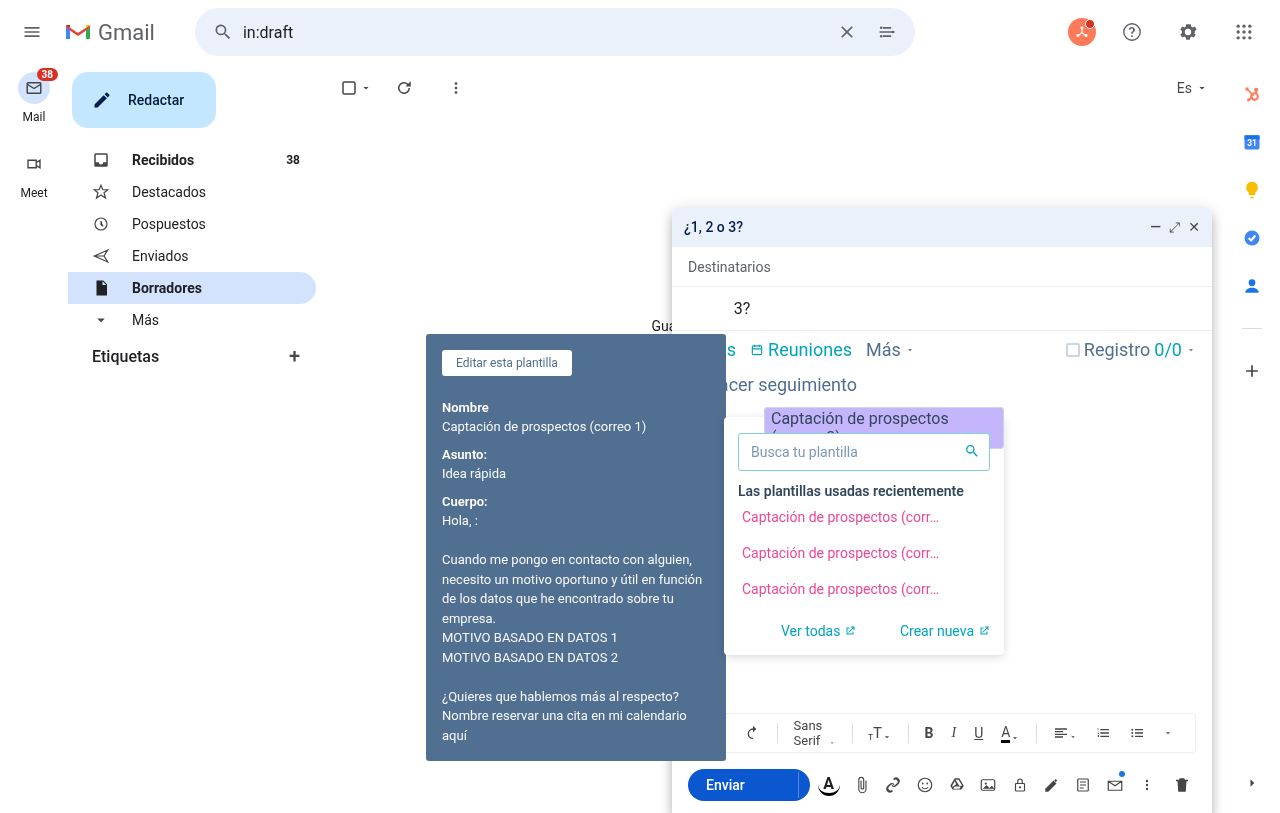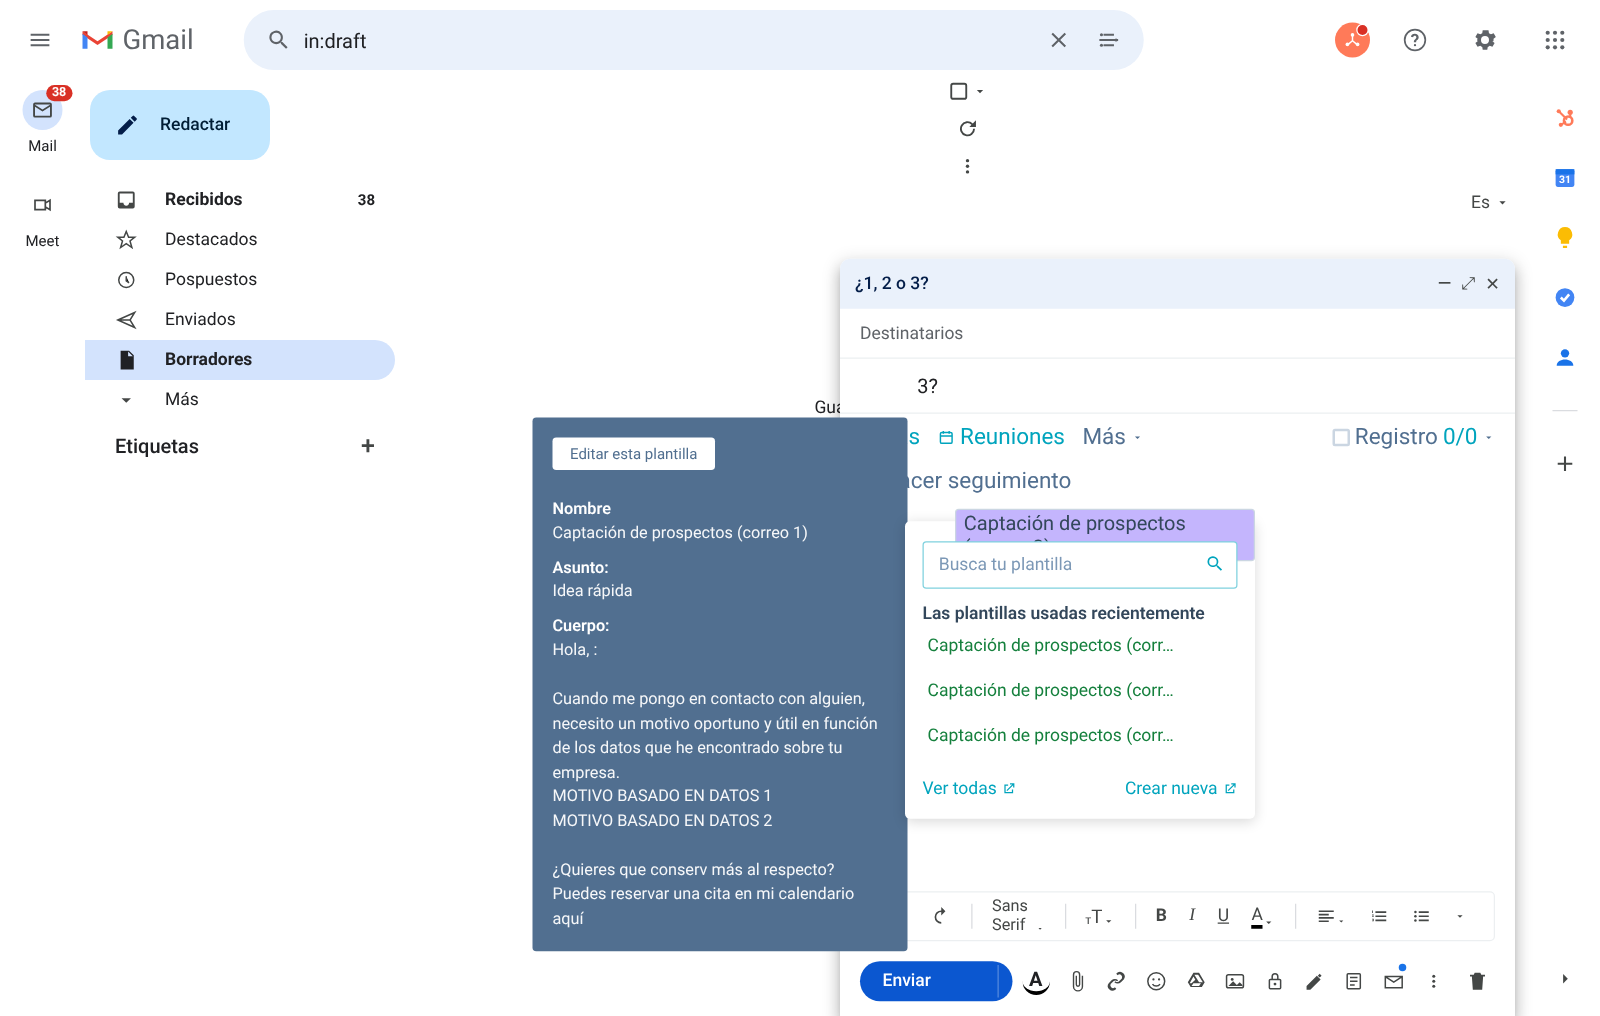--- a/index.html
+++ b/index.html
@@ -34,21 +34,21 @@
   .nav-item .nav-icon{width:20px;color:#444746;flex-shrink:0;display:flex;align-items:center;}
   .nav-item.active .nav-icon{color:#202124;}
   .nav-item .nav-label{flex:1;font-size:14px;}
   .nav-item .nav-count{font-size:12px;}
   .nav-item.bold{font-weight:bold;}
   .labels-header{display:flex;align-items:center;justify-content:space-between;padding:0 16px 0 24px;margin-top:8px;color:#202124;}
   .labels-header span{font-size:16px;font-weight:500;}
 
   
   .main { position:absolute; left:324px; right:56px; top:64px; bottom:0; background:#fff; border-radius:16px 0 0 0;box-shadow:inset 1px 0 0 transparent; }
-  .toolbar { display:flex;align-items:center;height:48px;padding:0 16px;gap:12px;flex-direction:column;}
+  .toolbar { display:flex;align-items:center;height:48px;padding:0 16px;gap:12px;}
   .toolbar .checkbox-area{display:flex;align-items:center;gap:2px;cursor:pointer;color:#444746;}
   .toolbar .icon-btn{width:40px;height:40px;display:flex;align-items:center;justify-content:center;cursor:pointer;color:#444746;border-radius:50%;}
   .toolbar-right{margin-left:auto;display:flex;align-items:center;gap:4px;color:#444746;cursor:pointer;font-size:14px;}
   .empty-state{text-align:center;color:#202124;font-size:14px;margin-top:190px;}
 
   
   .right-panel { position:absolute;right:0;top:64px;width:56px;bottom:0;display:flex;flex-direction:column;align-items:center;padding-top:20px;gap:28px;}
   .right-panel .panel-icon{width:20px;height:20px;cursor:pointer;display:flex;align-items:center;justify-content:center;}
   .right-panel-divider{width:20px;height:1px;background:#dadce0;margin:4px 0;}
   .right-panel-bottom{margin-top:auto;margin-bottom:20px;}
@@ -81,25 +81,25 @@
   .send-icon{width:32px;height:32px;display:flex;align-items:center;justify-content:center;cursor:pointer;color:#444746;border-radius:50%;}
   .send-icon.underline-a{border-bottom:3px solid #000;height:22px;width:22px;margin:0 4px;}
 
   
   .template-popup{position:absolute;right:276px;bottom:158px;width:280px;background:#fff;border-radius:4px;box-shadow:0 2px 10px rgba(0,0,0,.15);z-index:60;padding:16px 14px;}
   .template-search{position:relative;margin-bottom:12px;}
   .template-search input{width:100%;height:38px;border:1px solid #7fd1de;border-radius:3px;padding:0 36px 0 12px;font-size:14px;color:#33475b;outline:none;}
   .template-search input::placeholder{color:#7c98b6;}
   .template-search .ts-icon{position:absolute;right:10px;top:10px;color:#00a4bd;}
   .template-recent-title{font-size:14px;font-weight:600;color:#33475b;margin-bottom:0;}
-  .template-item{font-size:14px;color:#15803d;padding:10px 4px;cursor:pointer;white-space:nowrap;overflow:hidden;text-overflow:ellipsis;}
+  .template-item{font-size:14px;color:#ec4899;padding:10px 4px;cursor:pointer;white-space:nowrap;overflow:hidden;text-overflow:ellipsis;}
   .template-item.hovered{position:relative;}
   .template-item.hovered::before{content:"▸";position:absolute;left:-12px;color:#33475b;font-size:10px;top:12px;}
   .template-footer{display:flex;justify-content:space-between;margin-top:16px;}
-  .template-footer a{color:#00a4bd;font-size:14px;cursor:pointer;display:flex;align-items:center;gap:4px;text-decoration:none;}
+  .template-footer a{color:#00a4bd;font-size:14px;cursor:pointer;display:flex;align-items:center;gap:4px;text-decoration:none;margin-left:43px;}
   .template-pop-chip{position:absolute;top:-10px;left:40px;background:#c4b5fd;border:1px solid #cbd6e2;border-radius:3px;padding:1px 6px;font-size:16px;color:#33475b;}
 
   
   .preview-tooltip{position:absolute;left:426px;bottom:52px;width:300px;background:#516f90;color:#fff;border-radius:3px;padding:16px;font-size:13px;z-index:55;line-height:1.5;}
   .preview-tooltip::after{content:"";position:absolute;right:-8px;top:220px;border:8px solid transparent;border-left-color:#516f90;}
   .preview-edit-btn{background:#fff;color:#516f90;border:none;padding:6px 14px;border-radius:3px;font-size:12px;cursor:pointer;margin-bottom:14px;}
   .preview-label{font-weight:600;margin-top:8px;}
   .preview-value{opacity:.95;}
 
   svg{display:block;}
@@ -573,14 +573,14 @@
   <div class="preview-value">Captación de prospectos (correo 1)</div>
   <div class="preview-label">Asunto:</div>
   <div class="preview-value">Idea rápida</div>
   <div class="preview-label">Cuerpo:</div>
   <div class="preview-value">Hola, :</div>
   <br>
   <div class="preview-value">Cuando me pongo en contacto con alguien, necesito un motivo oportuno y útil en función de los datos que he encontrado sobre tu empresa.</div>
   <div class="preview-value">MOTIVO BASADO EN DATOS 1</div>
   <div class="preview-value">MOTIVO BASADO EN DATOS 2</div>
   <br>
-  <div class="preview-value">¿Quieres que conserv más al respecto? Puedes reservar una cita en mi calendario aquí</div>
+  <div class="preview-value">¿Quieres que hablemos más al respecto? Nombre reservar una cita en mi calendario aquí</div>
 </div>
 
 </body></html>

